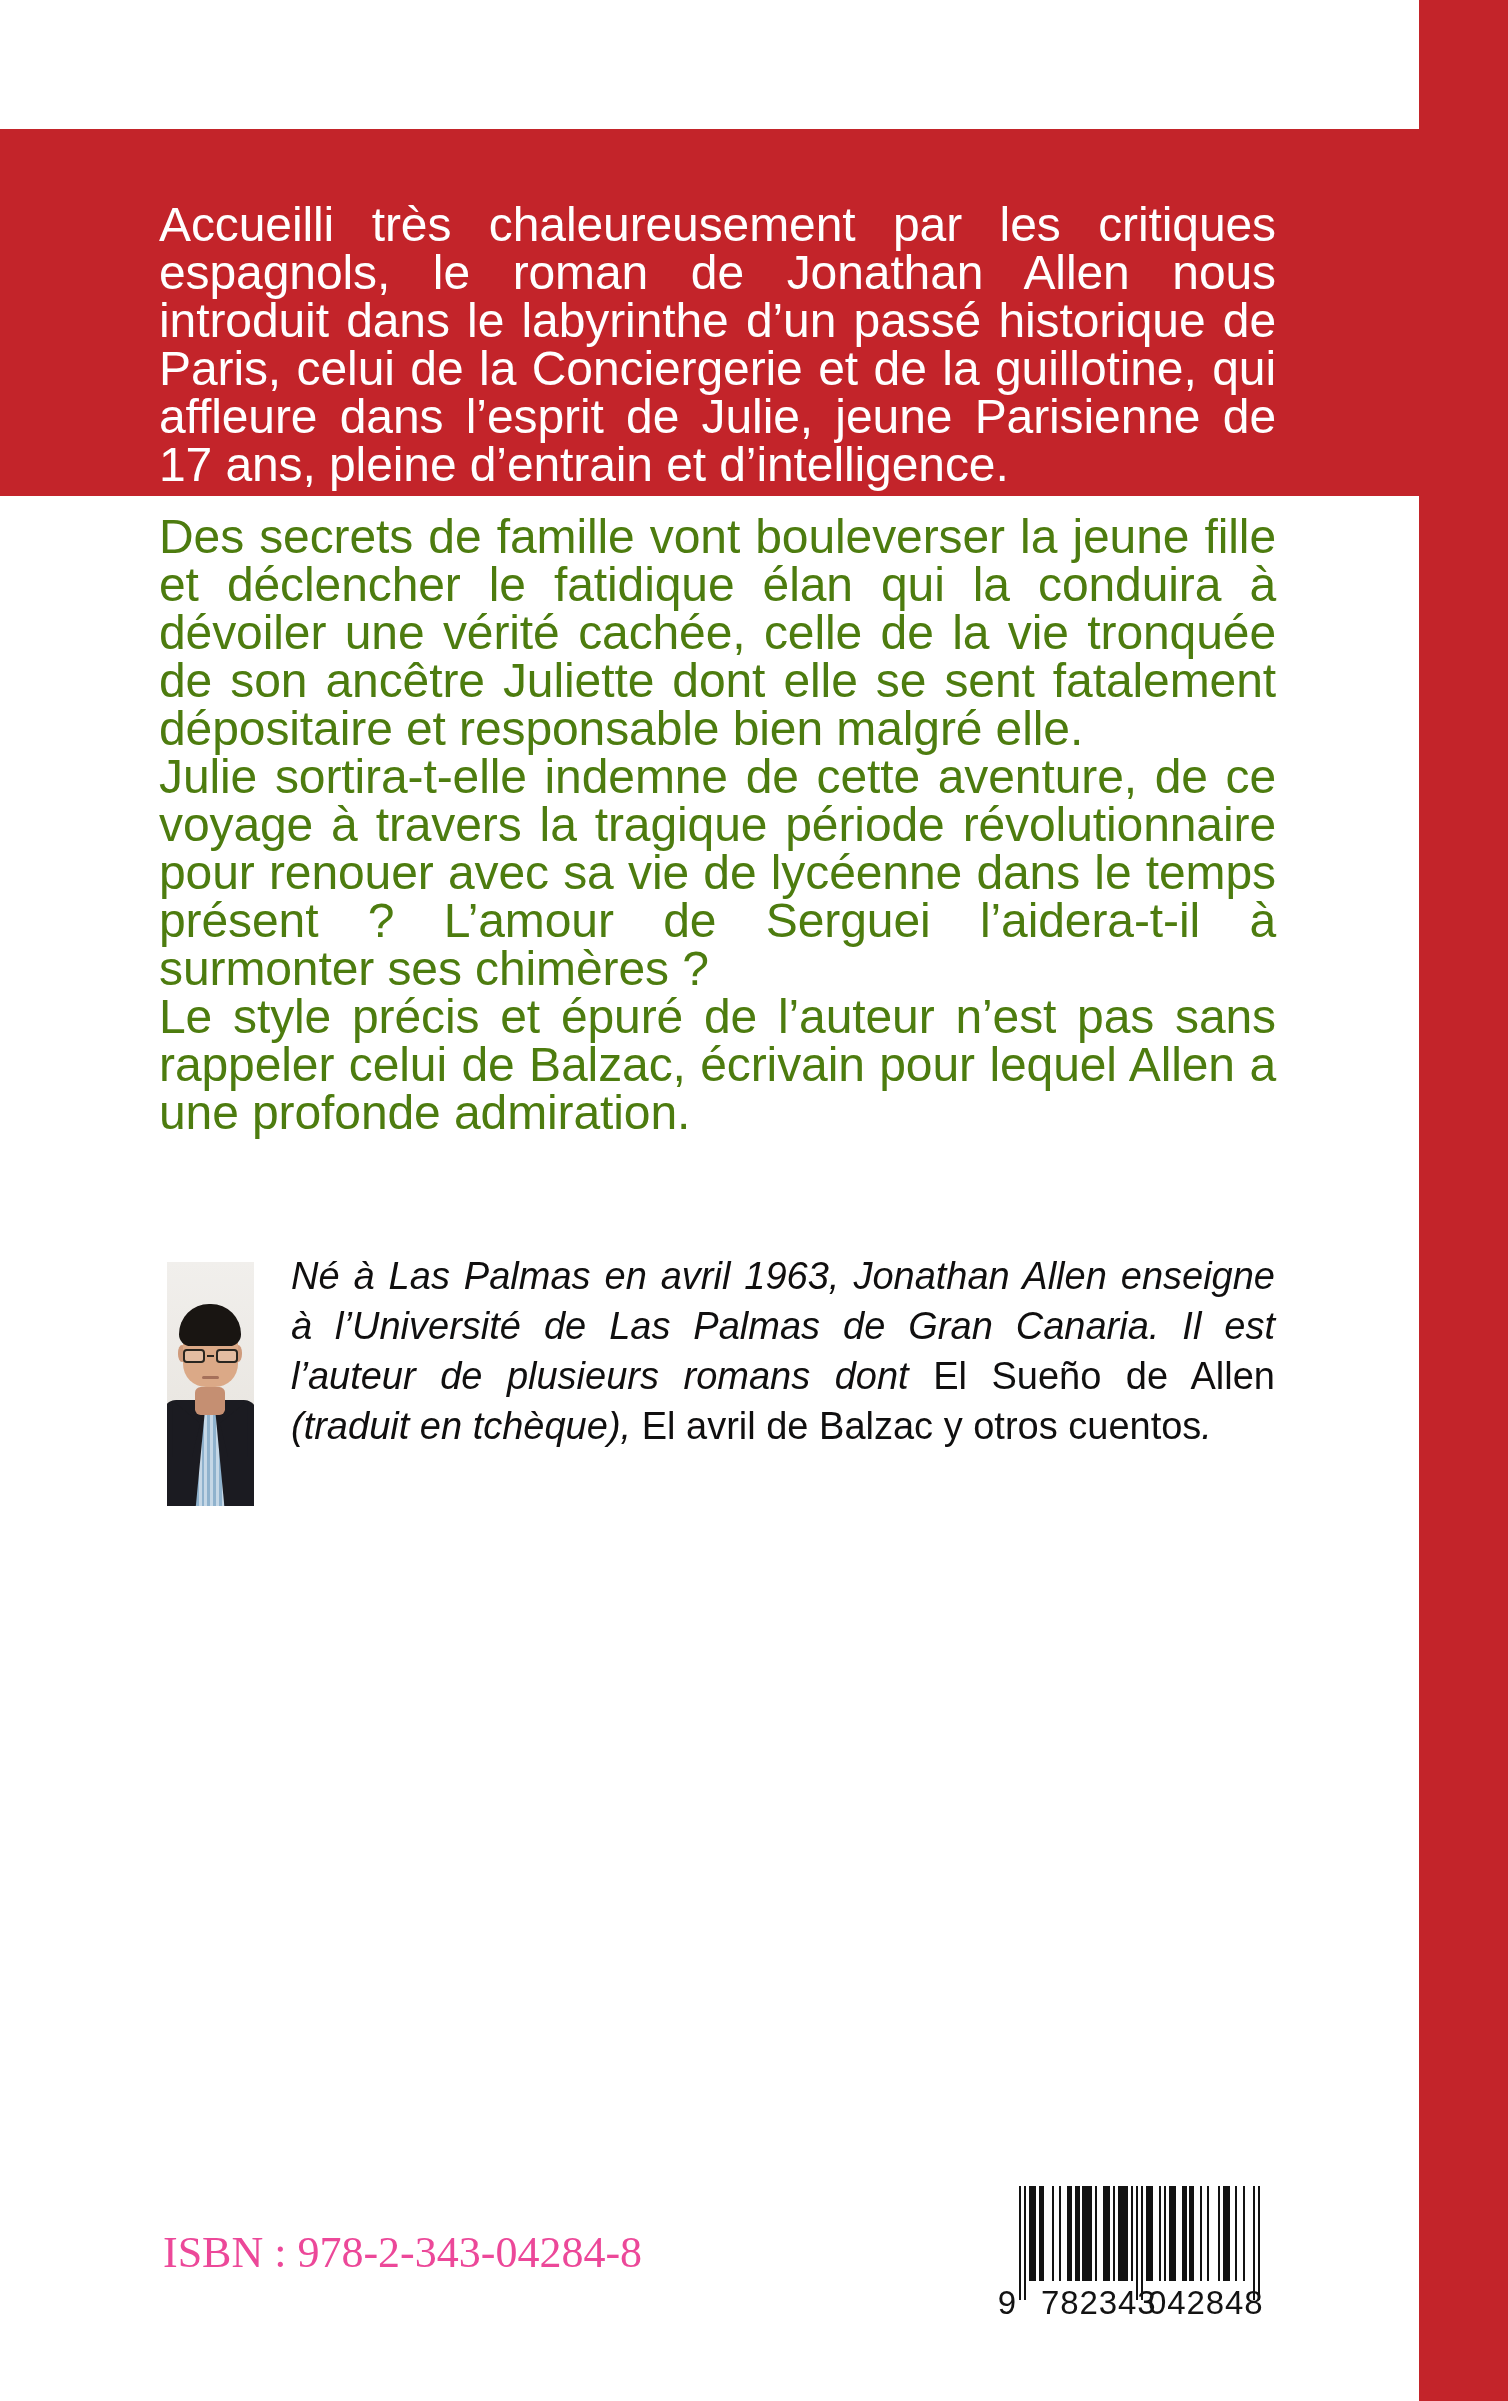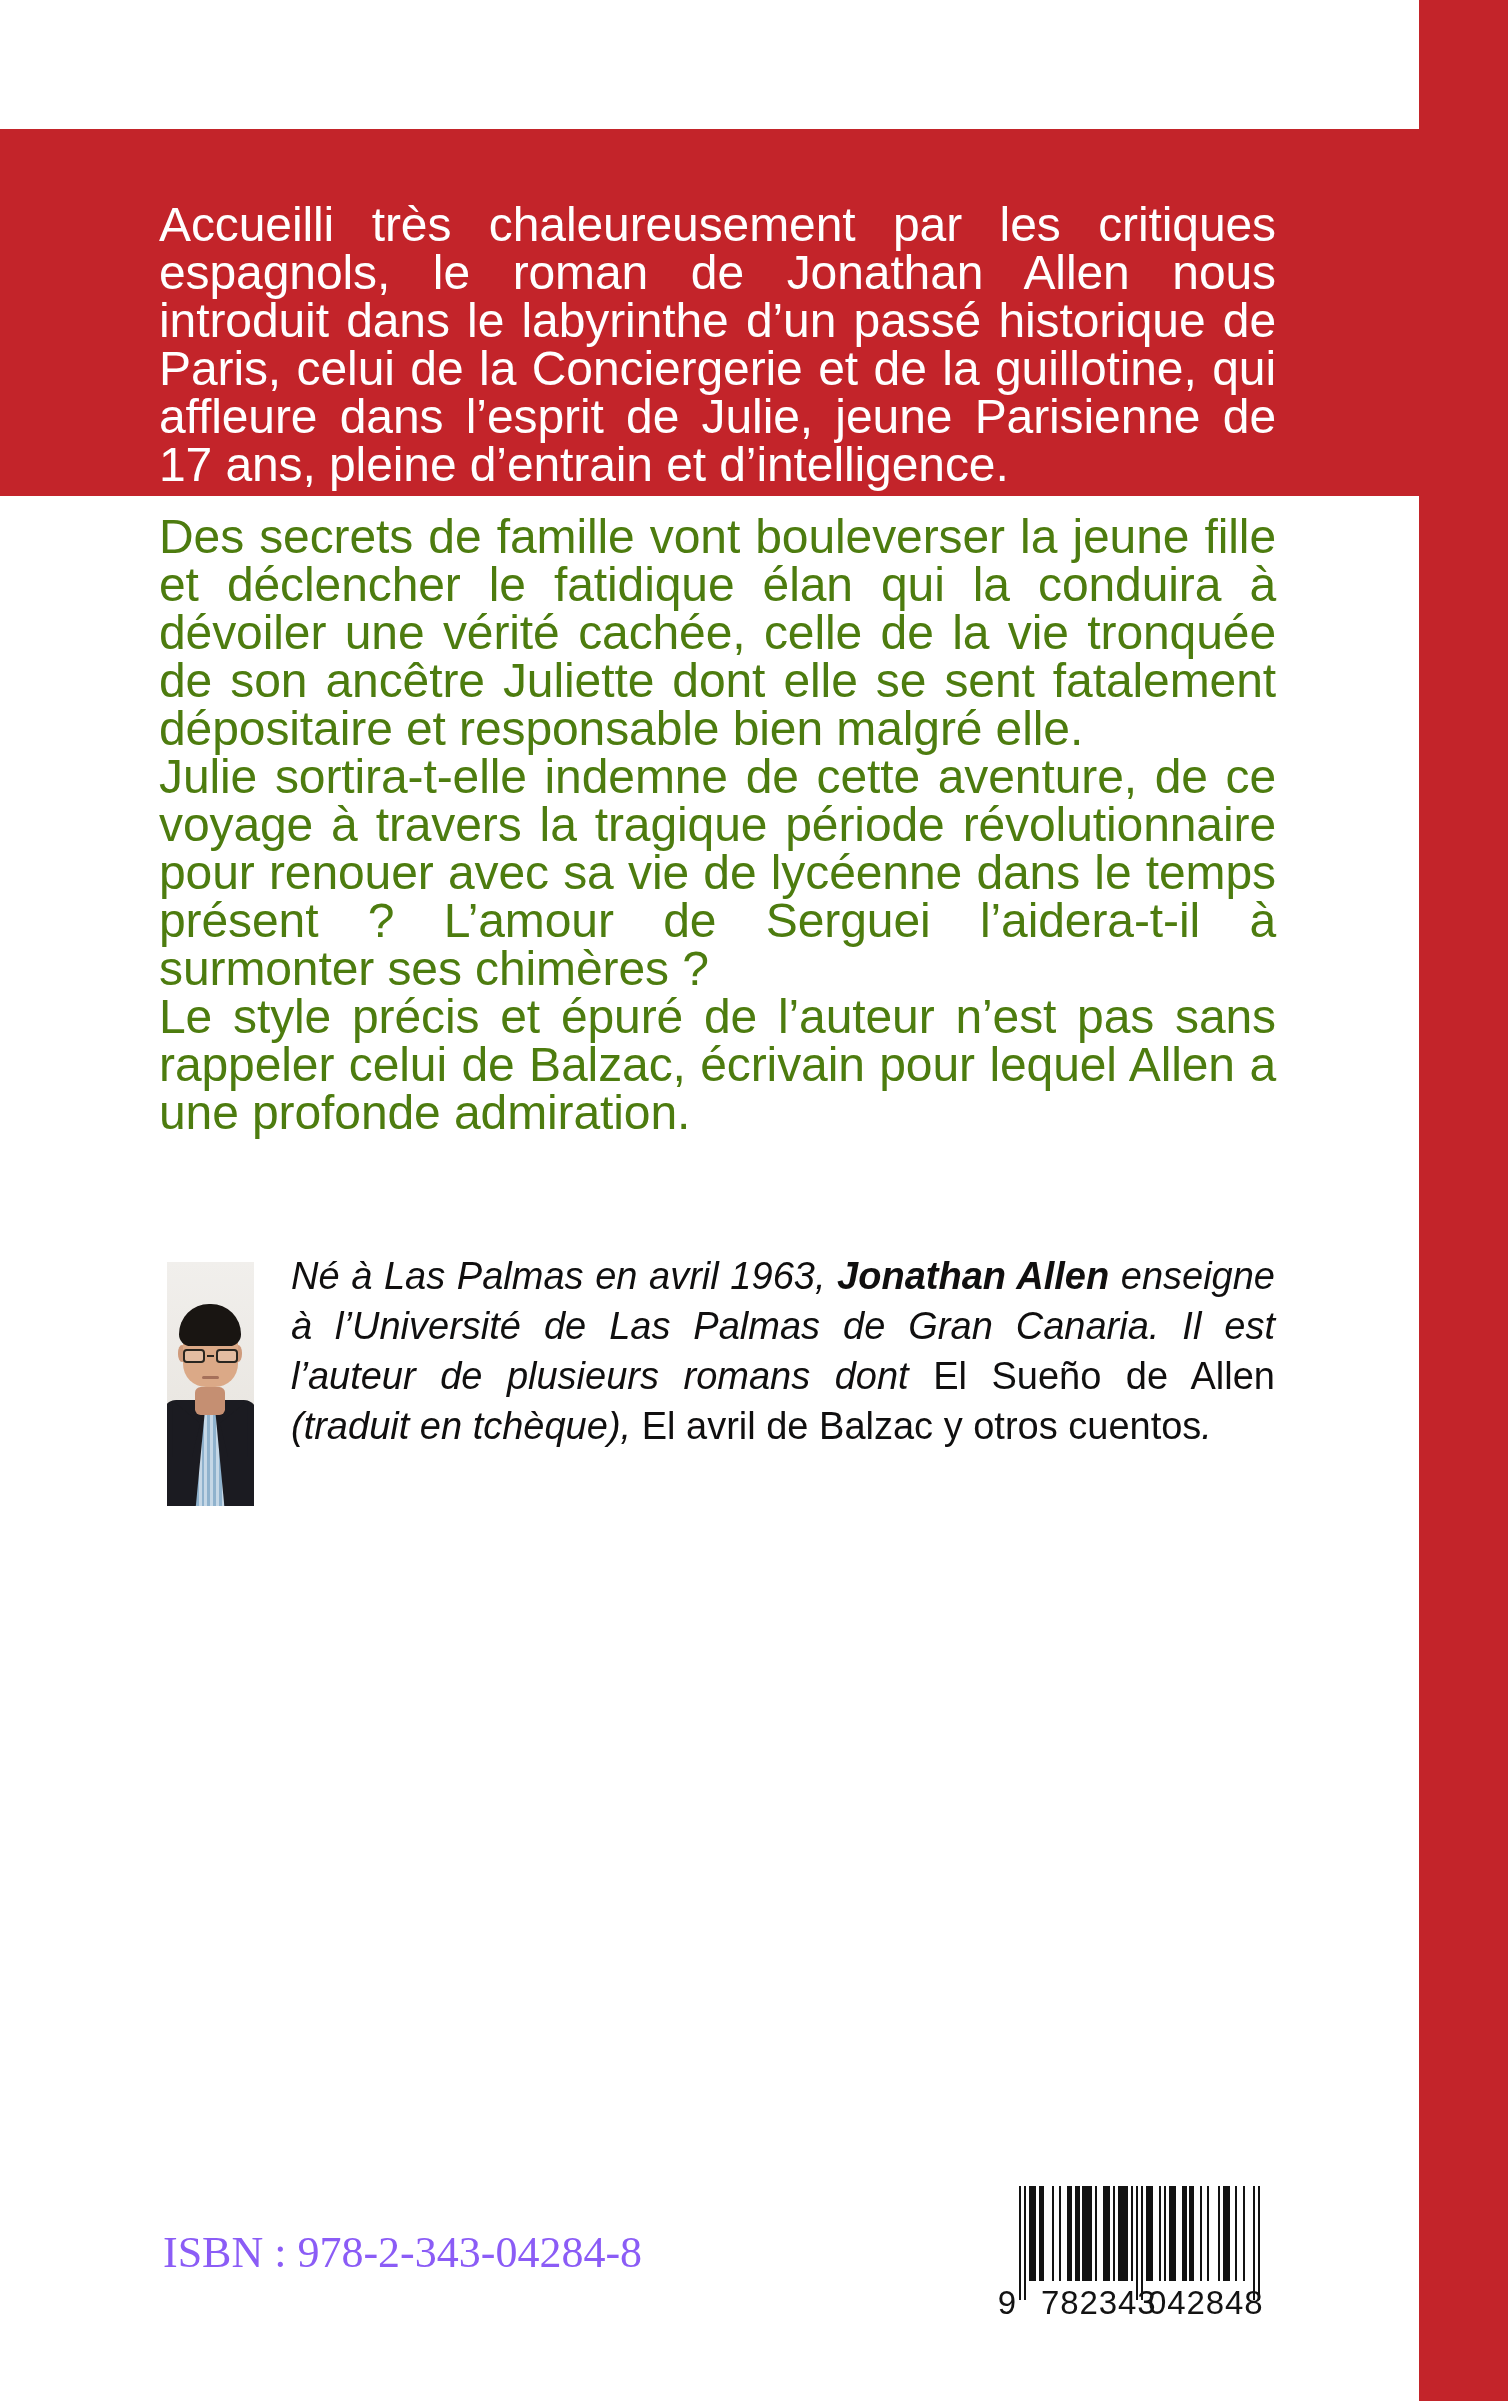--- a/index.html
+++ b/index.html
@@ -104,21 +104,21 @@
   .bio-text {
     margin-left: 132px;
     width: 984px;
     font-size: 38px;
     line-height: 50px;
     font-style: italic;
     text-align: justify;
     color: #100f0f;
   }
   .bio-text p { margin: 0; }
-  .bio-text b { font-weight: bold; font-style: italic; }
+  .bio-text b { font-weight: normal; font-style: italic; }
   .upright { font-style: normal; }
 
   
   .portrait {
     position: relative;
     width: 87px;
     height: 244px;
     background: linear-gradient(#efece8, #e6e2dd 55%, #efedea);
   }
   .p-bg {
@@ -233,21 +233,21 @@
   }
 
   
   .isbn-block {
     position: absolute;
     left: 163px;
     top: 2224px;
     font-family: "Liberation Serif", "DejaVu Serif", serif;
     font-size: 44px;
     line-height: 57px;
-    color: #8b5cf6;
+    color: #ec4899;
   }
   .isbn-block div { white-space: nowrap; }
 
   .barcode {
     position: absolute;
     left: 994px;
     top: 2186px;
     width: 274px;
     height: 142px;
   }

